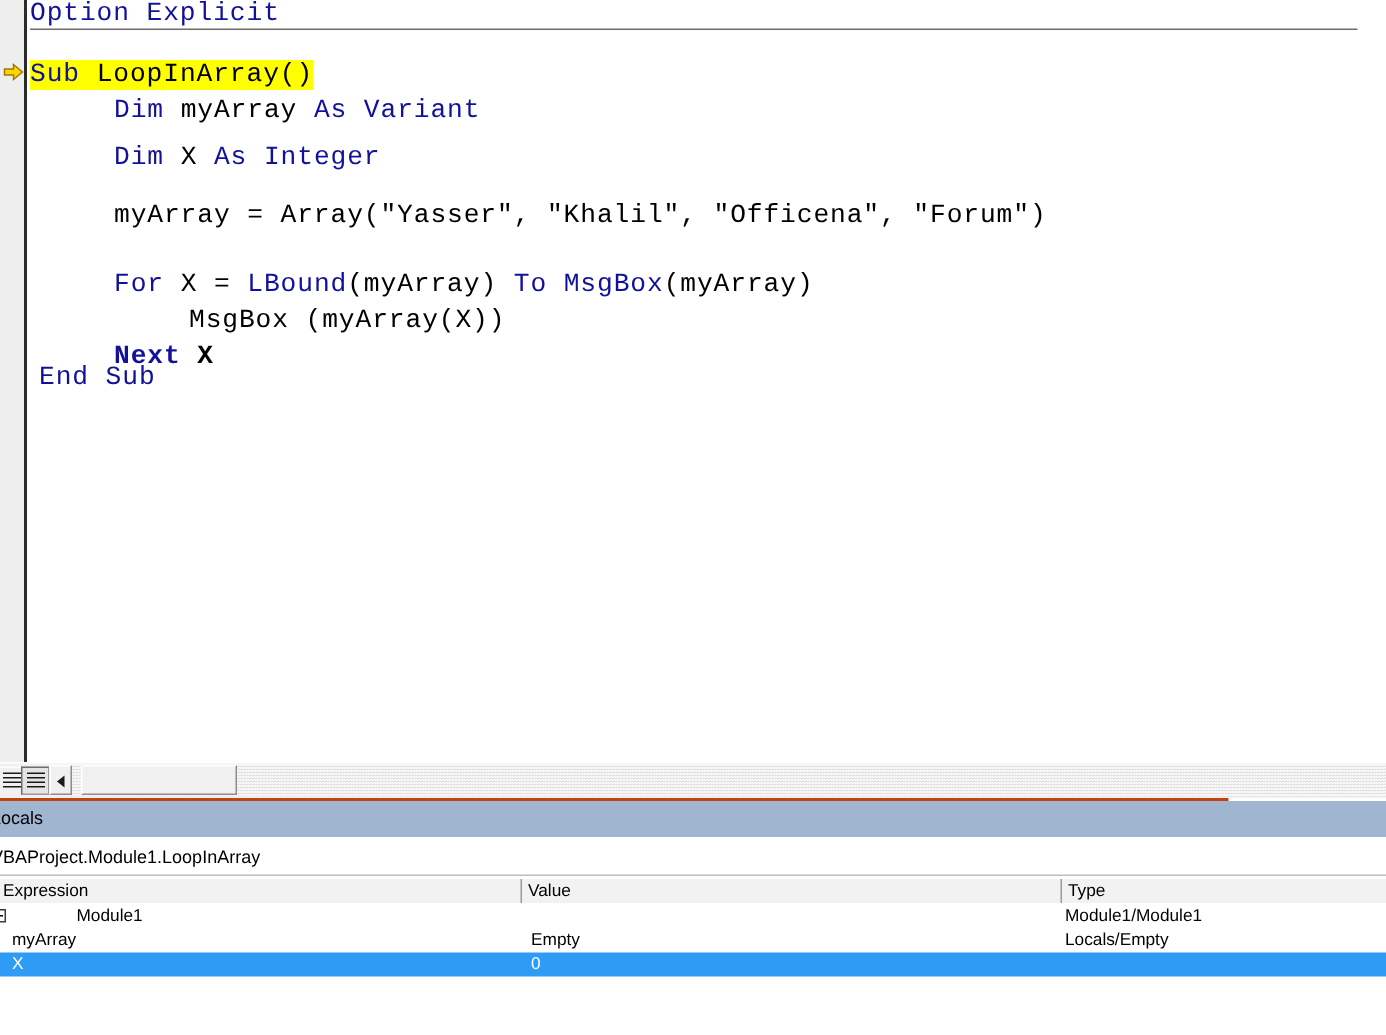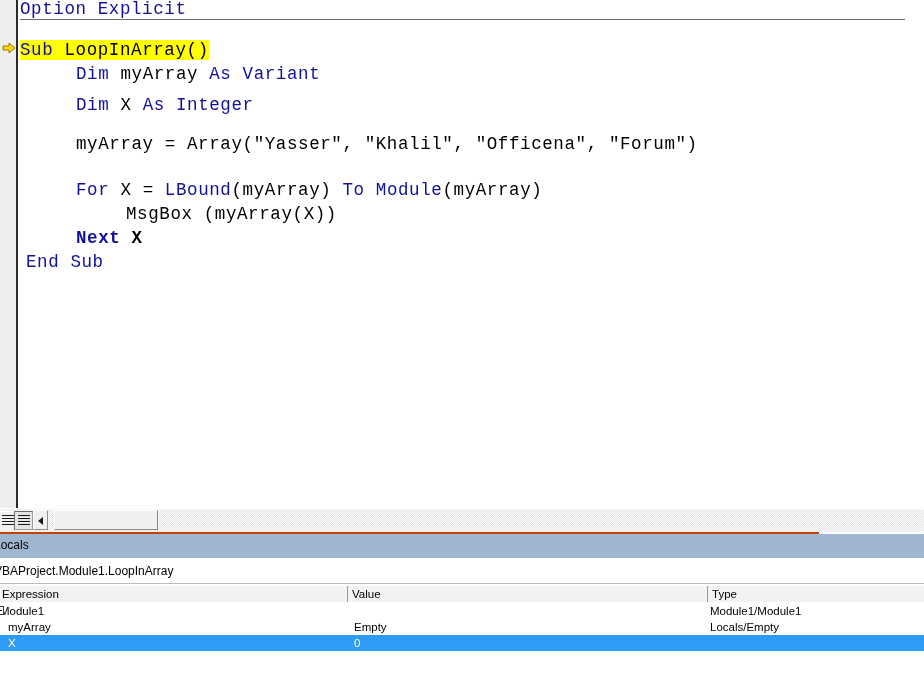--- a/index.html
+++ b/index.html
@@ -263,24 +263,24 @@
     </div>
 
     <div id="option-divider"></div>
 
     <div id="code-scroll">
         <div class="code-line" style="top: -3px; left: 0px;"><span class="kw">Option Explicit</span></div>
         <div class="code-line" style="top: 38px; left: 0px;"><span class="kw hl">Sub </span><span class="hl">LoopInArray()</span></div>
         <div class="code-line" style="top: 62px; left: 56px;"><span class="kw">Dim </span><span class="">myArray </span><span class="kw">As Variant</span></div>
         <div class="code-line" style="top: 93px; left: 56px;"><span class="kw">Dim </span><span class="">X </span><span class="kw">As Integer</span></div>
         <div class="code-line" style="top: 132px; left: 56px;"><span class="">myArray = Array("Yasser", "Khalil", "Officena", "Forum")</span></div>
-        <div class="code-line" style="top: 178px; left: 56px;"><span class="kw">For </span><span class="">X = </span><span class="kw">LBound</span><span class="">(myArray) </span><span class="kw">To </span><span class="kw">Module</span><span class="">(myArray)</span></div>
+        <div class="code-line" style="top: 178px; left: 56px;"><span class="kw">For </span><span class="">X = </span><span class="kw">LBound</span><span class="">(myArray) </span><span class="kw">To </span><span class="kw">MsgBox</span><span class="">(myArray)</span></div>
         <div class="code-line" style="top: 202px; left: 106px;"><span class="">MsgBox (myArray(X))</span></div>
         <div class="code-line" style="top: 226px; left: 56px; font-weight: bold;"><span class="kw">Next </span><span class="">X</span></div>
-        <div class="code-line" style="top: 250px; left: 6px; text-align: center;"><span class="kw">End Sub</span></div>
+        <div class="code-line" style="top: 240px; left: 6px; text-align: center;"><span class="kw">End Sub</span></div>
       </div>
   </div>
 
   <div id="code-bottombar">
     <div class="view-btn" id="view-proc">
       <span class="bars">
         <i></i>
           <i></i>
           <i></i>
           <i></i>
@@ -314,21 +314,21 @@
     </div>
 
     <div id="locals-header">
       <div class="hcell" id="hcell-expression">Expression</div>
       <div class="hcell" id="hcell-value">Value</div>
       <div class="hcell" id="hcell-type">Type</div>
     </div>
 
     <div id="locals-rows">
         <div class="locals-row" style="top: 69px;">
-          <div class="cell cell-expression"><span class="expander"></span><span style="">Module1</span></div>
+          <div class="cell cell-expression"><span class="expander"></span><span style="margin-left: 8px; padding-left: 43px;">Module1</span></div>
           <div class="cell cell-value"></div>
           <div class="cell cell-type">Module1/Module1</div>
         </div>
         <div class="locals-row" style="top: 85px;">
           <div class="cell cell-expression"><span style="margin-left: 8px;">myArray</span></div>
           <div class="cell cell-value">Empty</div>
           <div class="cell cell-type">Locals/Empty</div>
         </div>
         <div class="locals-row selected" style="top: 101px;">
           <div class="cell cell-expression"><span style="margin-left: 8px;">X</span></div>

